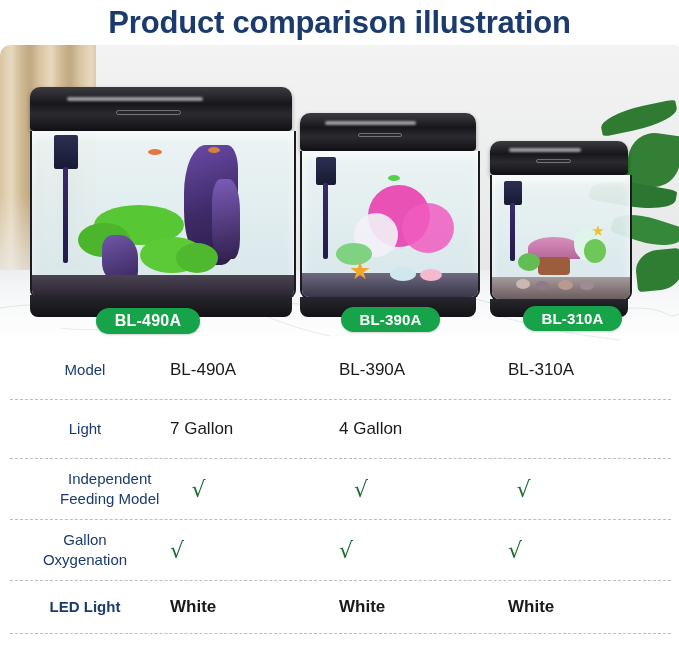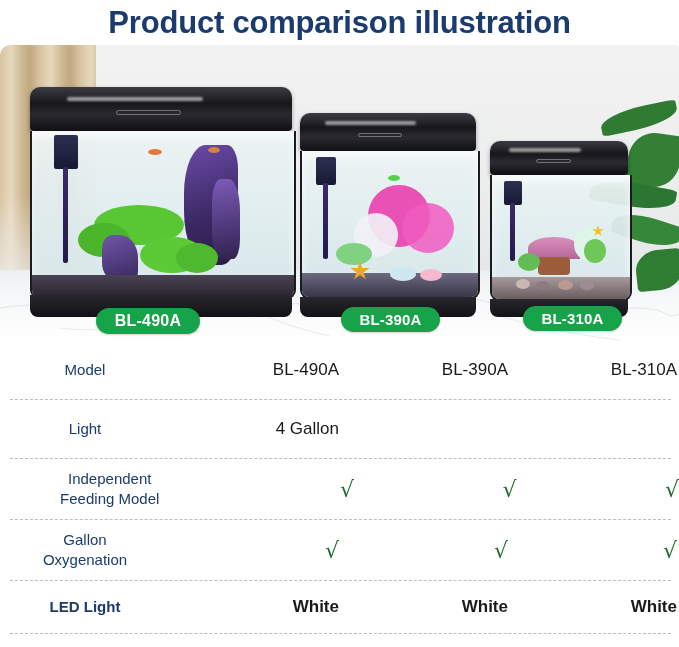--- a/index.html
+++ b/index.html
@@ -129,21 +129,21 @@
   .table{
     position:absolute;left:0;top:341px;width:679px;height:306px;
     background:#ffffff;
   }
   .row{
     display:flex;align-items:center;
     width:679px;
     box-sizing:border-box;
   }
   .row .cell{
-    display:flex;align-items:center;justify-content:flex-end;
+    display:flex;align-items:center;justify-content:flex-start;
     text-align:center;
     box-sizing:border-box;
   }
   .cell.label{
     width:170px;
     color:#1b3b6f;
     font-size:15px;
     line-height:1.35;
     flex-direction:column;
   }
@@ -275,20 +275,21 @@
     <div class="cell val">BL-490A</div>
     <div class="cell val">BL-390A</div>
     <div class="cell val">BL-310A</div>
   </div>
   <div class="sep"></div>
 
   <div class="row" style="height:58px;">
     <div class="cell label">
       <span>Light</span>
     </div>
+    <div class="cell val">7 Gallon</div>
     <div class="cell val">4 Gallon</div>
   </div>
   <div class="sep"></div>
 
   <div class="row" style="height:60px;padding-left:28px;">
     <div class="cell label">
       <span>Independent</span>
       <span>Feeding Model</span>
     </div>
     <div class="cell val mark">√</div>

